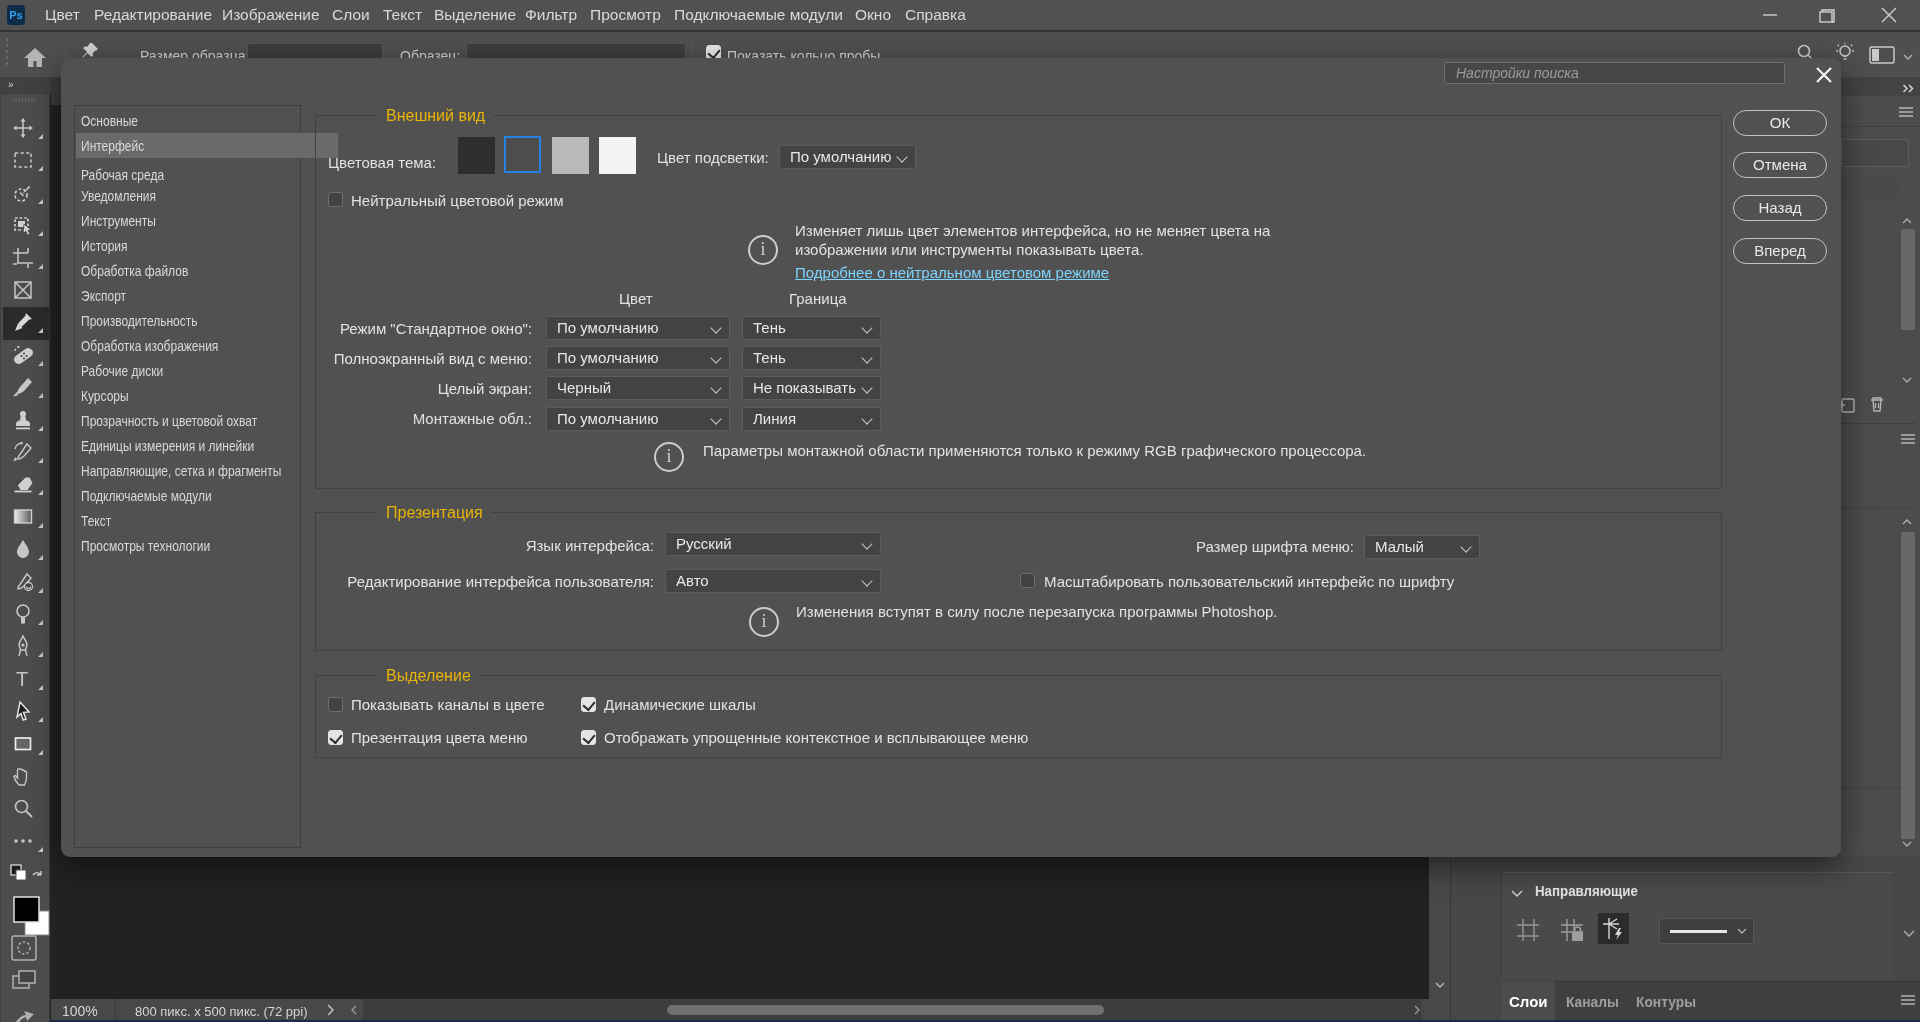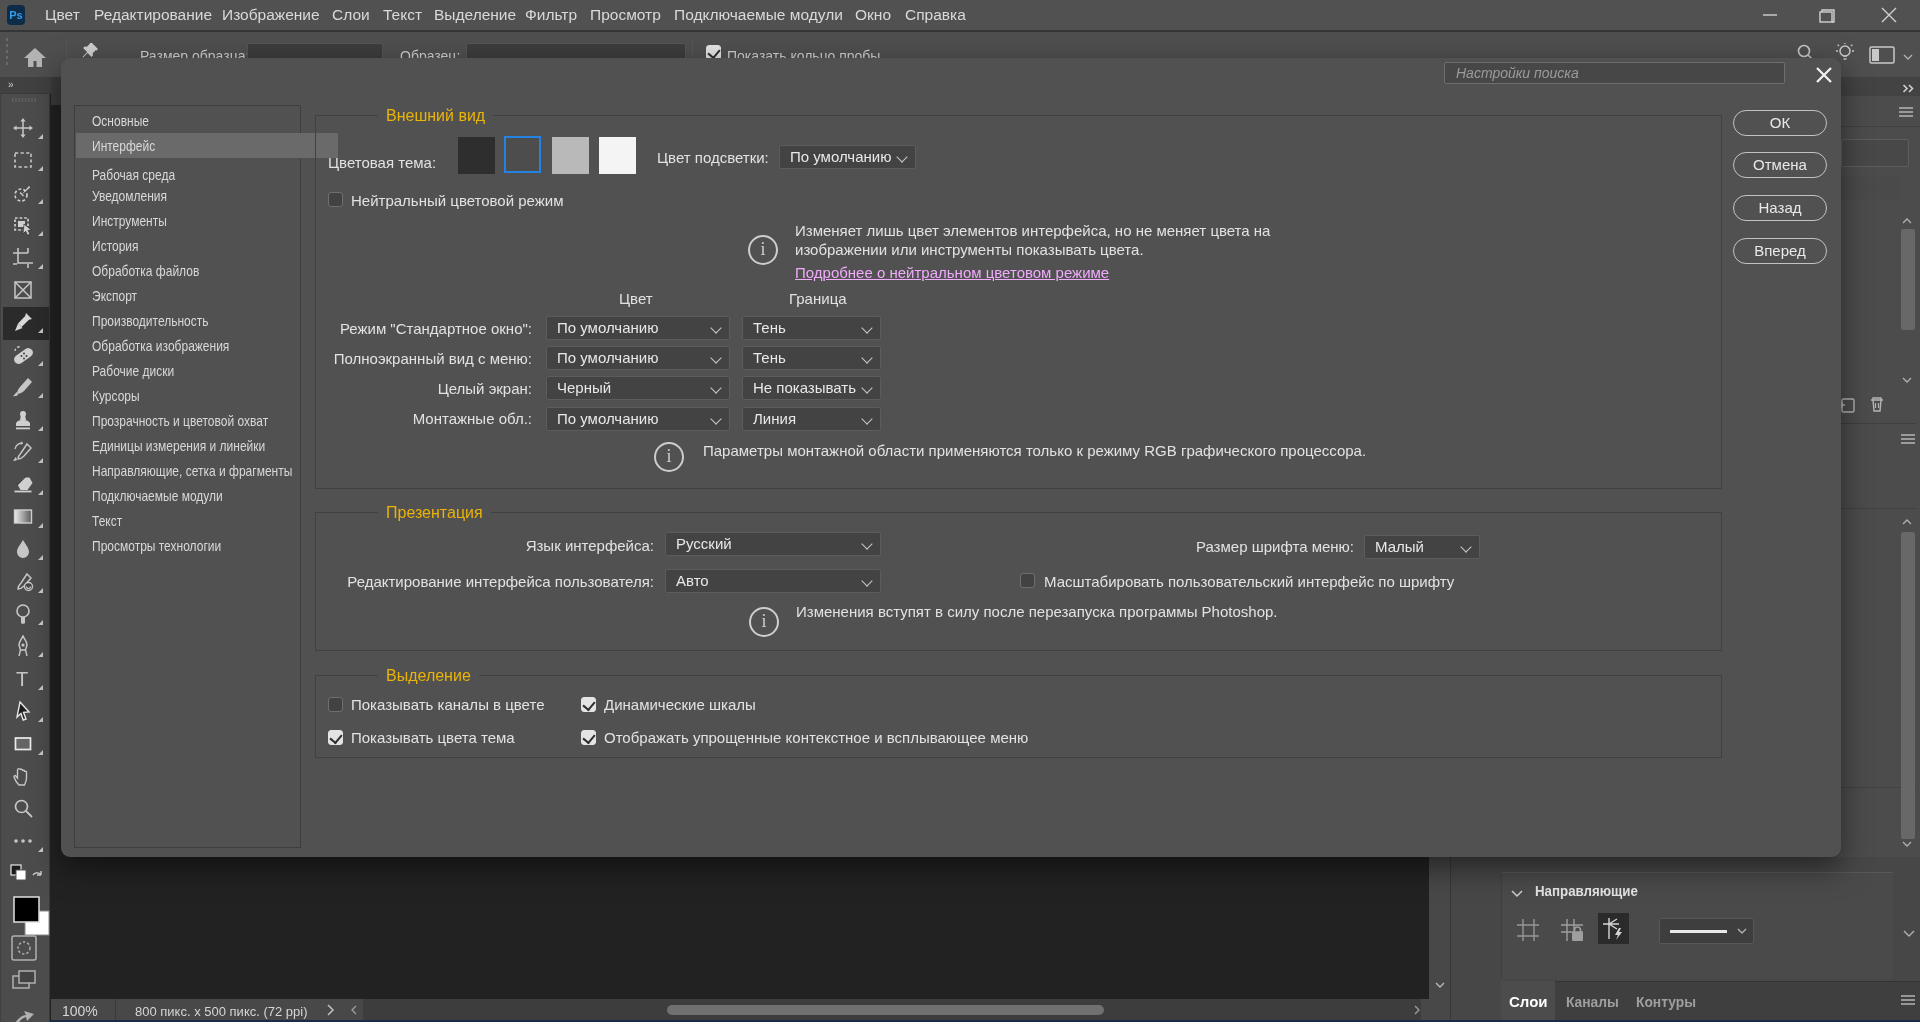--- a/index.html
+++ b/index.html
@@ -28,40 +28,40 @@
 
 #dock{left:1450px;top:77px;width:470px;height:945px;background:#474747}
 
 #dialog{left:61px;top:58px;width:1780px;height:799px;background:#515151;border-radius:9px;box-shadow:0 10px 30px rgba(0,0,0,.5)}
 #dlgtitle{position:absolute;left:0;top:0;width:100%;height:30px;background:#454545;border-radius:9px 9px 0 0;}
 #dlgtitle span{position:absolute;left:26px;top:5px;color:#e3e3e3;font-size:15.5px}
 #dlgsearch{position:absolute;left:1383px;top:4px;width:341px;height:22px;background:#474747;border:1px solid #6e6e6e;border-radius:2px;color:#9b9b9b;font-size:14px;font-style:italic;padding-left:11px;line-height:20px}
 #dlgclose{position:absolute;left:1752px;top:6px;width:22px;height:22px}
 
 #sidebar{position:absolute;left:13px;top:47px;width:227px;height:743px;border:1px solid #3e3e3e}
-.side-item{position:absolute;left:1px;width:262px;height:25px;line-height:25px;padding-left:16px;color:#d8d8d8;font-size:15px;white-space:nowrap}
+.side-item{position:absolute;left:1px;width:262px;height:25px;line-height:25px;padding-left:5px;color:#d8d8d8;font-size:15px;white-space:nowrap}
 .side-item span{display:inline-block;transform:scaleX(.8);transform-origin:0 50%}
 
 .group{position:absolute;border:1px solid #414141}
 .gtitle{position:absolute;top:-9px;background:#515151;padding:0 8px;color:#eab308;font-size:16px;white-space:nowrap}
 
 .dd{position:absolute;height:24px;background:#434343;border:1px solid #5c5c5c;border-radius:2px;color:#e8e8e8;font-size:15px;line-height:22px;padding-left:10px;white-space:nowrap}
 .dd span{display:inline-block}
 .dd:after{content:"";position:absolute;right:9px;top:7px;width:7px;height:7px;border-right:1.6px solid #c8c8c8;border-bottom:1.6px solid #c8c8c8;transform:rotate(45deg)}
 .lab{position:absolute;color:#e2e2e2;font-size:15px;white-space:nowrap}
 .lab.r{text-align:right}
 .cb{position:absolute;width:15px;height:15px;border-radius:3px;background:#424242;border:1px solid #6e6e6e}
 .cb.on{background:#e4e4e4;border:1px solid #e4e4e4}
 .cb.on:after{content:"";position:absolute;left:3px;top:1px;width:6px;height:9px;border-right:2.2px solid #2e2e2e;border-bottom:2.2px solid #2e2e2e;transform:rotate(40deg)}
 .info{position:absolute;width:30px;height:30px;border:2px solid #cdcdcd;border-radius:50%;color:#cdcdcd}
 .info:after{content:"i";position:absolute;left:0;right:0;top:2px;text-align:center;font-size:18px;font-family:"Liberation Serif",serif}
 .btn{position:absolute;left:1672px;width:94px;height:26px;border:1.5px solid #c3c3c3;border-radius:13px;color:#e8e8e8;font-size:15px;text-align:center;line-height:23px}
 .btn span{display:inline-block}
 .swatch{position:absolute;top:78px;width:37px;height:37px}
-a.link{color:#f0abfc;font-size:15px;text-decoration:underline;white-space:nowrap}
+a.link{color:#7dd3fc;font-size:15px;text-decoration:underline;white-space:nowrap}
 </style>
 </head>
 <body>
 
 <div class="abs" id="menubar">
   <div id="pslogo">Ps</div>
   <div class="mi" style="left:45px">Цвет</div>
   <div class="mi" style="left:94px">Редактирование</div>
   <div class="mi" style="left:222px">Изображение</div>
   <div class="mi" style="left:332px">Слои</div>
@@ -441,21 +441,21 @@
     <div class="info" style="left:433px;top:94px"></div>
     <div class="lab" style="left:480px;top:90px">Изменения вступят в силу после перезапуска программы Photoshop.</div>
   </div>
   <div class="group" style="left:254px;top:617px;width:1407px;height:83px">
     <div class="gtitle" style="left:62px">Выделение</div>
     <div class="cb" style="left:12px;top:21px"></div>
     <div class="lab" style="left:35px;top:20px">Показывать каналы в цвете</div>
     <div class="cb on" style="left:265px;top:21px"></div>
     <div class="lab" style="left:288px;top:20px">Динамические шкалы</div>
     <div class="cb on" style="left:12px;top:54px"></div>
-    <div class="lab" style="left:35px;top:53px">Показывать цвета тема</div>
+    <div class="lab" style="left:35px;top:53px">Презентация цвета меню</div>
     <div class="cb on" style="left:265px;top:54px"></div>
     <div class="lab" style="left:288px;top:53px">Отображать упрощенные контекстное и всплывающее меню</div>
   </div>
   <div class="btn" style="top:52px"><span>ОК</span></div>
   <div class="btn" style="top:94px"><span>Отмена</span></div>
   <div class="btn" style="top:137px"><span>Назад</span></div>
   <div class="btn" style="top:180px"><span>Вперед</span></div>
 </div>
 
 </body></html>

